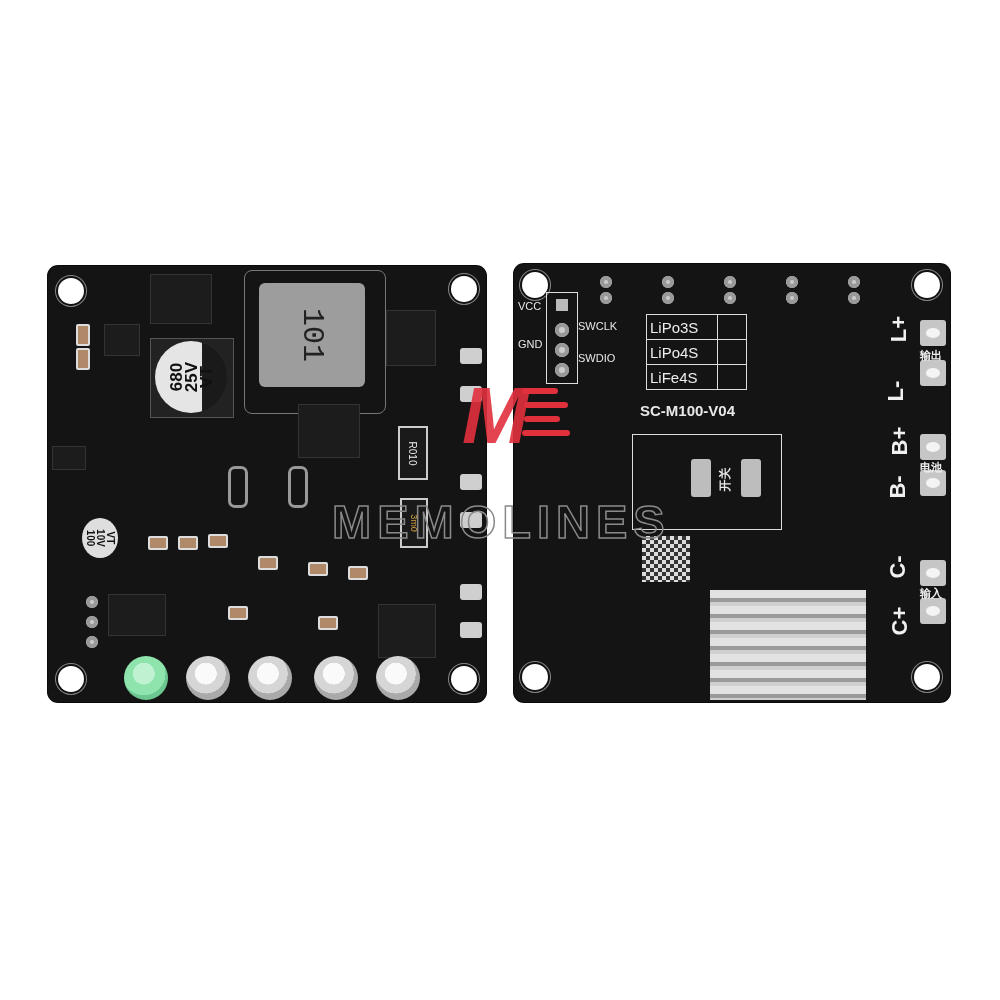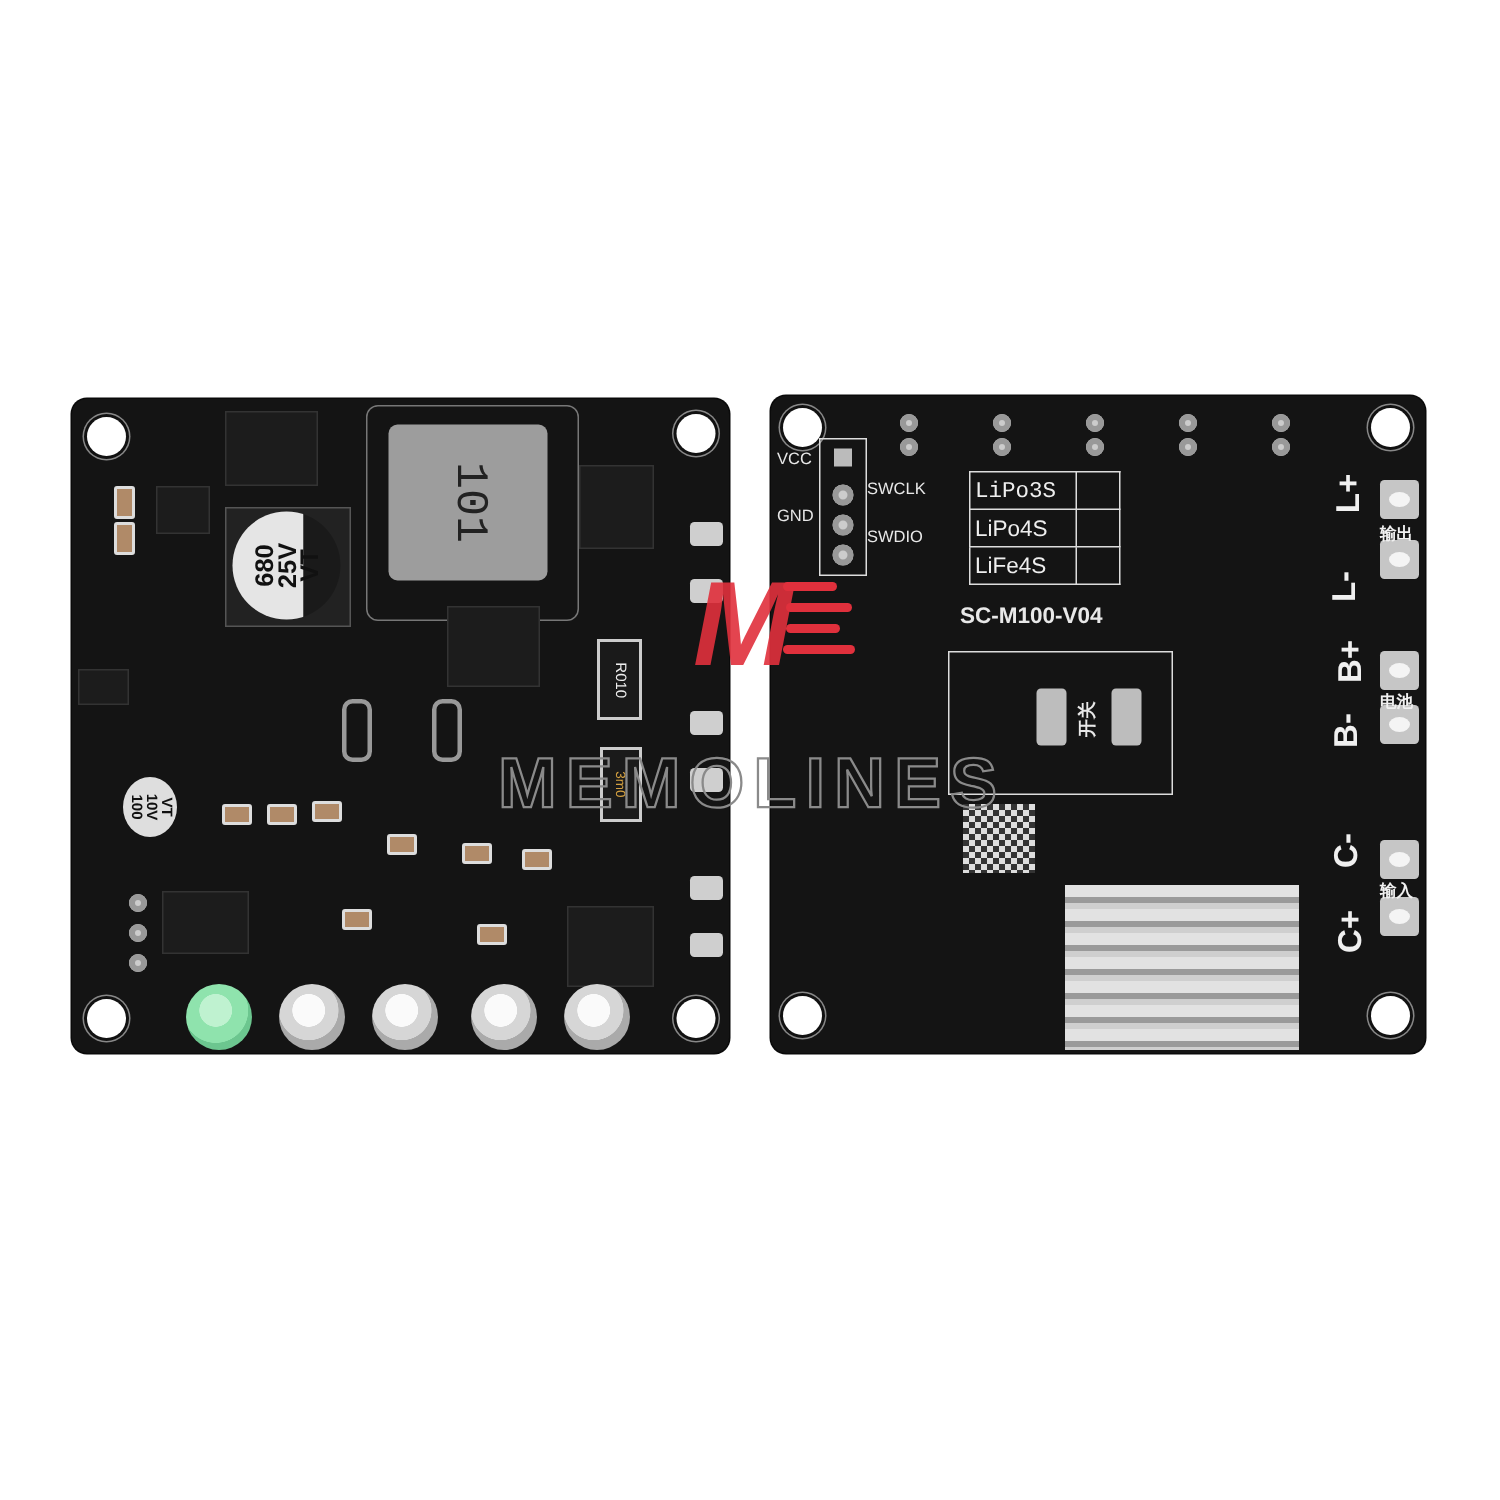--- a/index.html
+++ b/index.html
@@ -124,21 +124,21 @@
     <div class="pinpad" style="left:8px;top:70px;width:14px;height:14px;"></div>
   </div>
   <span class="abs silk" style="left:4px;top:36px;font-size:11px;">VCC</span>
   <span class="abs silk" style="left:64px;top:56px;font-size:11px;">SWCLK</span>
   <span class="abs silk" style="left:4px;top:74px;font-size:11px;">GND</span>
   <span class="abs silk" style="left:64px;top:88px;font-size:11px;">SWDIO</span>
 
   <table class="tbl" style="left:132px;top:50px;border-collapse:collapse;">
     <tbody>
         <tr>
-          <td style="width:64px;font-family:Liberation Mono, monospace;">LiPo3S</td>
+          <td style="width:64px;">LiPo3S</td>
           <td style="width:22px;"></td>
         </tr>
     <tr>
           <td>LiPo4S</td>
           <td></td>
         </tr>
     <tr>
           <td>LiFe4S</td>
           <td></td>
         </tr>

